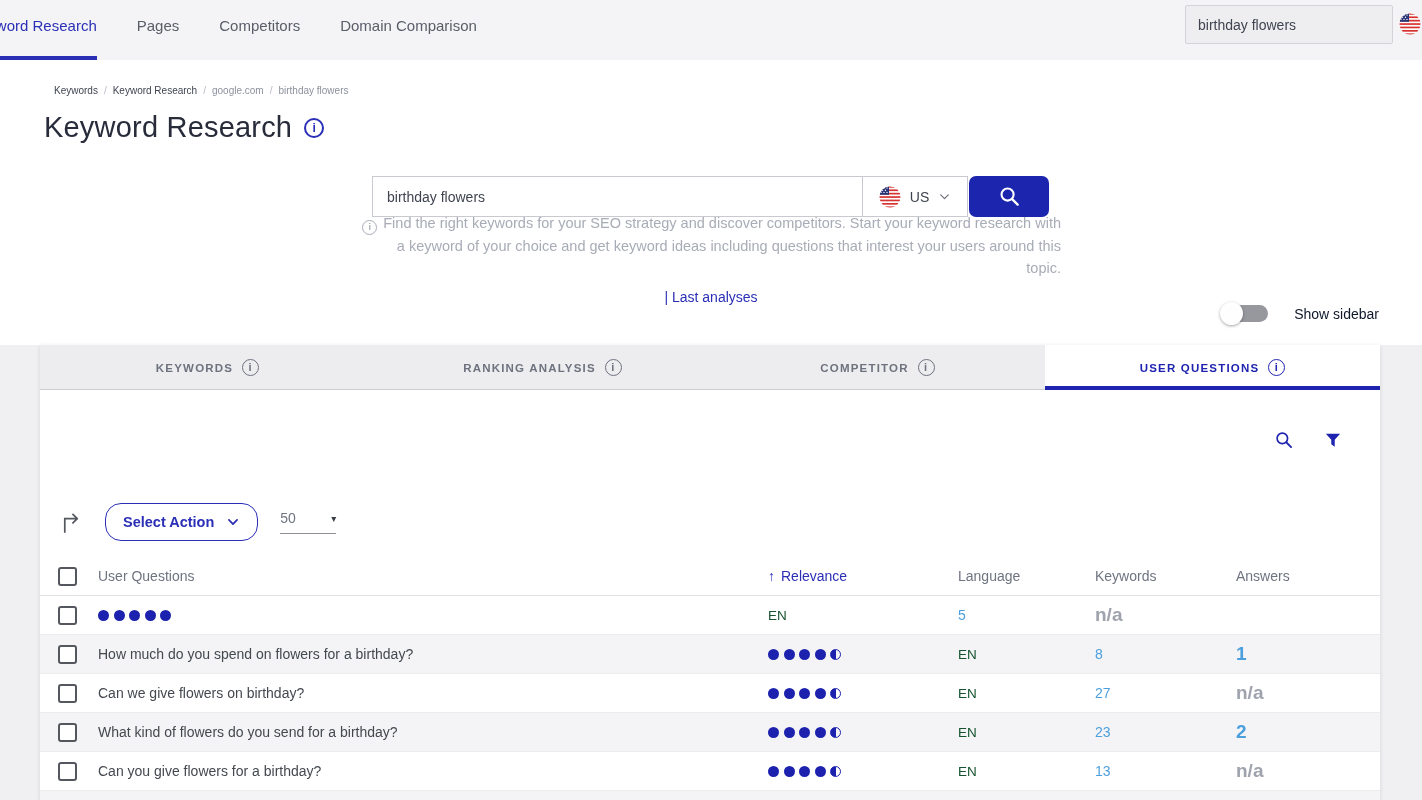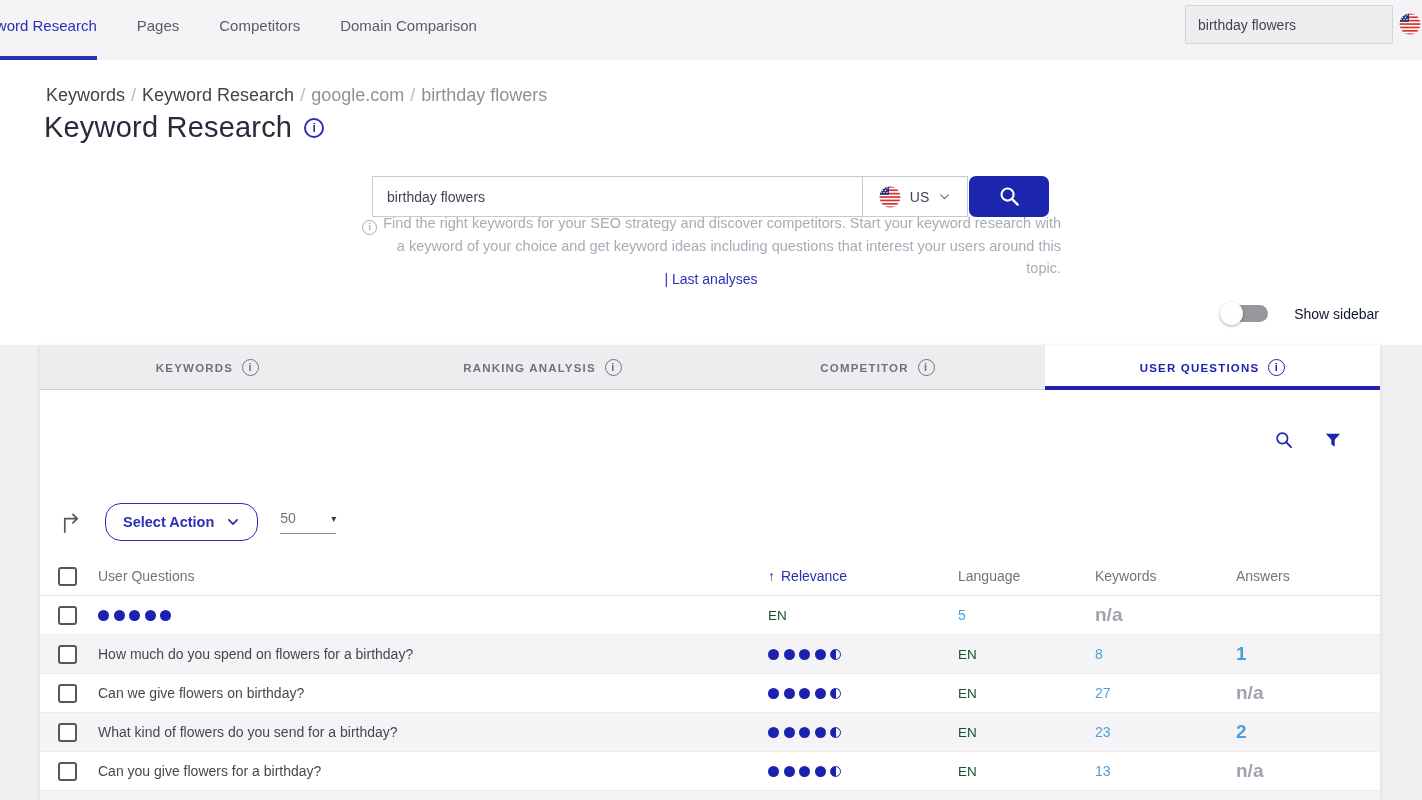--- a/index.html
+++ b/index.html
@@ -31,21 +31,21 @@
   .topnav-search {
     position: absolute; left: 1185px; top: 5px; width: 208px; height: 39px;
     background: #eeeef1; border: 1px solid #d3d3d9; border-radius: 2px;
     font-size: 14px; color: #3f4450; padding: 0 12px;
     font-family: "Liberation Sans", sans-serif; outline: none;
   }
   .topnav-flag { position: absolute; left: 1399px; top: 13px; }
 
   
   .hero { position: absolute; top: 60px; left: 0; width: 1422px; height: 285px; background: #fff; }
-  .breadcrumb { position: absolute; top: 25px; left: 46px; font-size: 18px; }
+  .breadcrumb { position: absolute; top: 25px; left: 54px; font-size: 10px; }
   .crumb { color: #3f4450; }
   .crumb.muted { color: #8d919d; }
   .crumb-sep { color: #b9bcc4; margin: 0 6px; }
   .page-title-row { position: absolute; top: 51px; left: 44px; display: flex; align-items: center; gap: 12px; }
   .page-title { font-size: 29px; font-weight: 500; color: #272b3a; letter-spacing: 0.2px; }
 
   .info-circle {
     display: inline-flex; align-items: center; justify-content: center;
     border-radius: 50%; border: 1.6px solid currentColor;
     font-size: 11px; font-weight: 600; line-height: 1; flex: none;
@@ -67,21 +67,21 @@
   .country-code { font-size: 14px; color: #3f4450; }
   .search-btn {
     width: 80px; height: 41px; background: #1b25ae; border: none; border-radius: 7px;
     display: flex; align-items: center; justify-content: center; cursor: pointer; margin-left: 1px;
   }
   .description {
     position: absolute; top: 152px; left: 361px; width: 700px;
     text-align: right; font-size: 14.5px; line-height: 22px; color: #a8acb6;
   }
   .last-analyses {
-    position: absolute; top: 211px; left: 361px; width: 700px; text-align: center;
+    position: absolute; top: 229px; left: 361px; width: 700px; text-align: center;
     font-size: 14px; color: #2a2fb6; cursor: pointer;
   }
   .toggle-row {
     position: absolute; top: 245px; right: 43px;
     display: flex; align-items: center; gap: 26px;
   }
   .toggle { width: 46px; height: 17px; border-radius: 9px; background: #97979e; position: relative; cursor: pointer; }
   .toggle-knob {
     position: absolute; left: -2px; top: -3px; width: 23px; height: 23px; border-radius: 50%;
     background: #fefefe; box-shadow: 0 1px 3px rgba(0,0,0,0.35);

